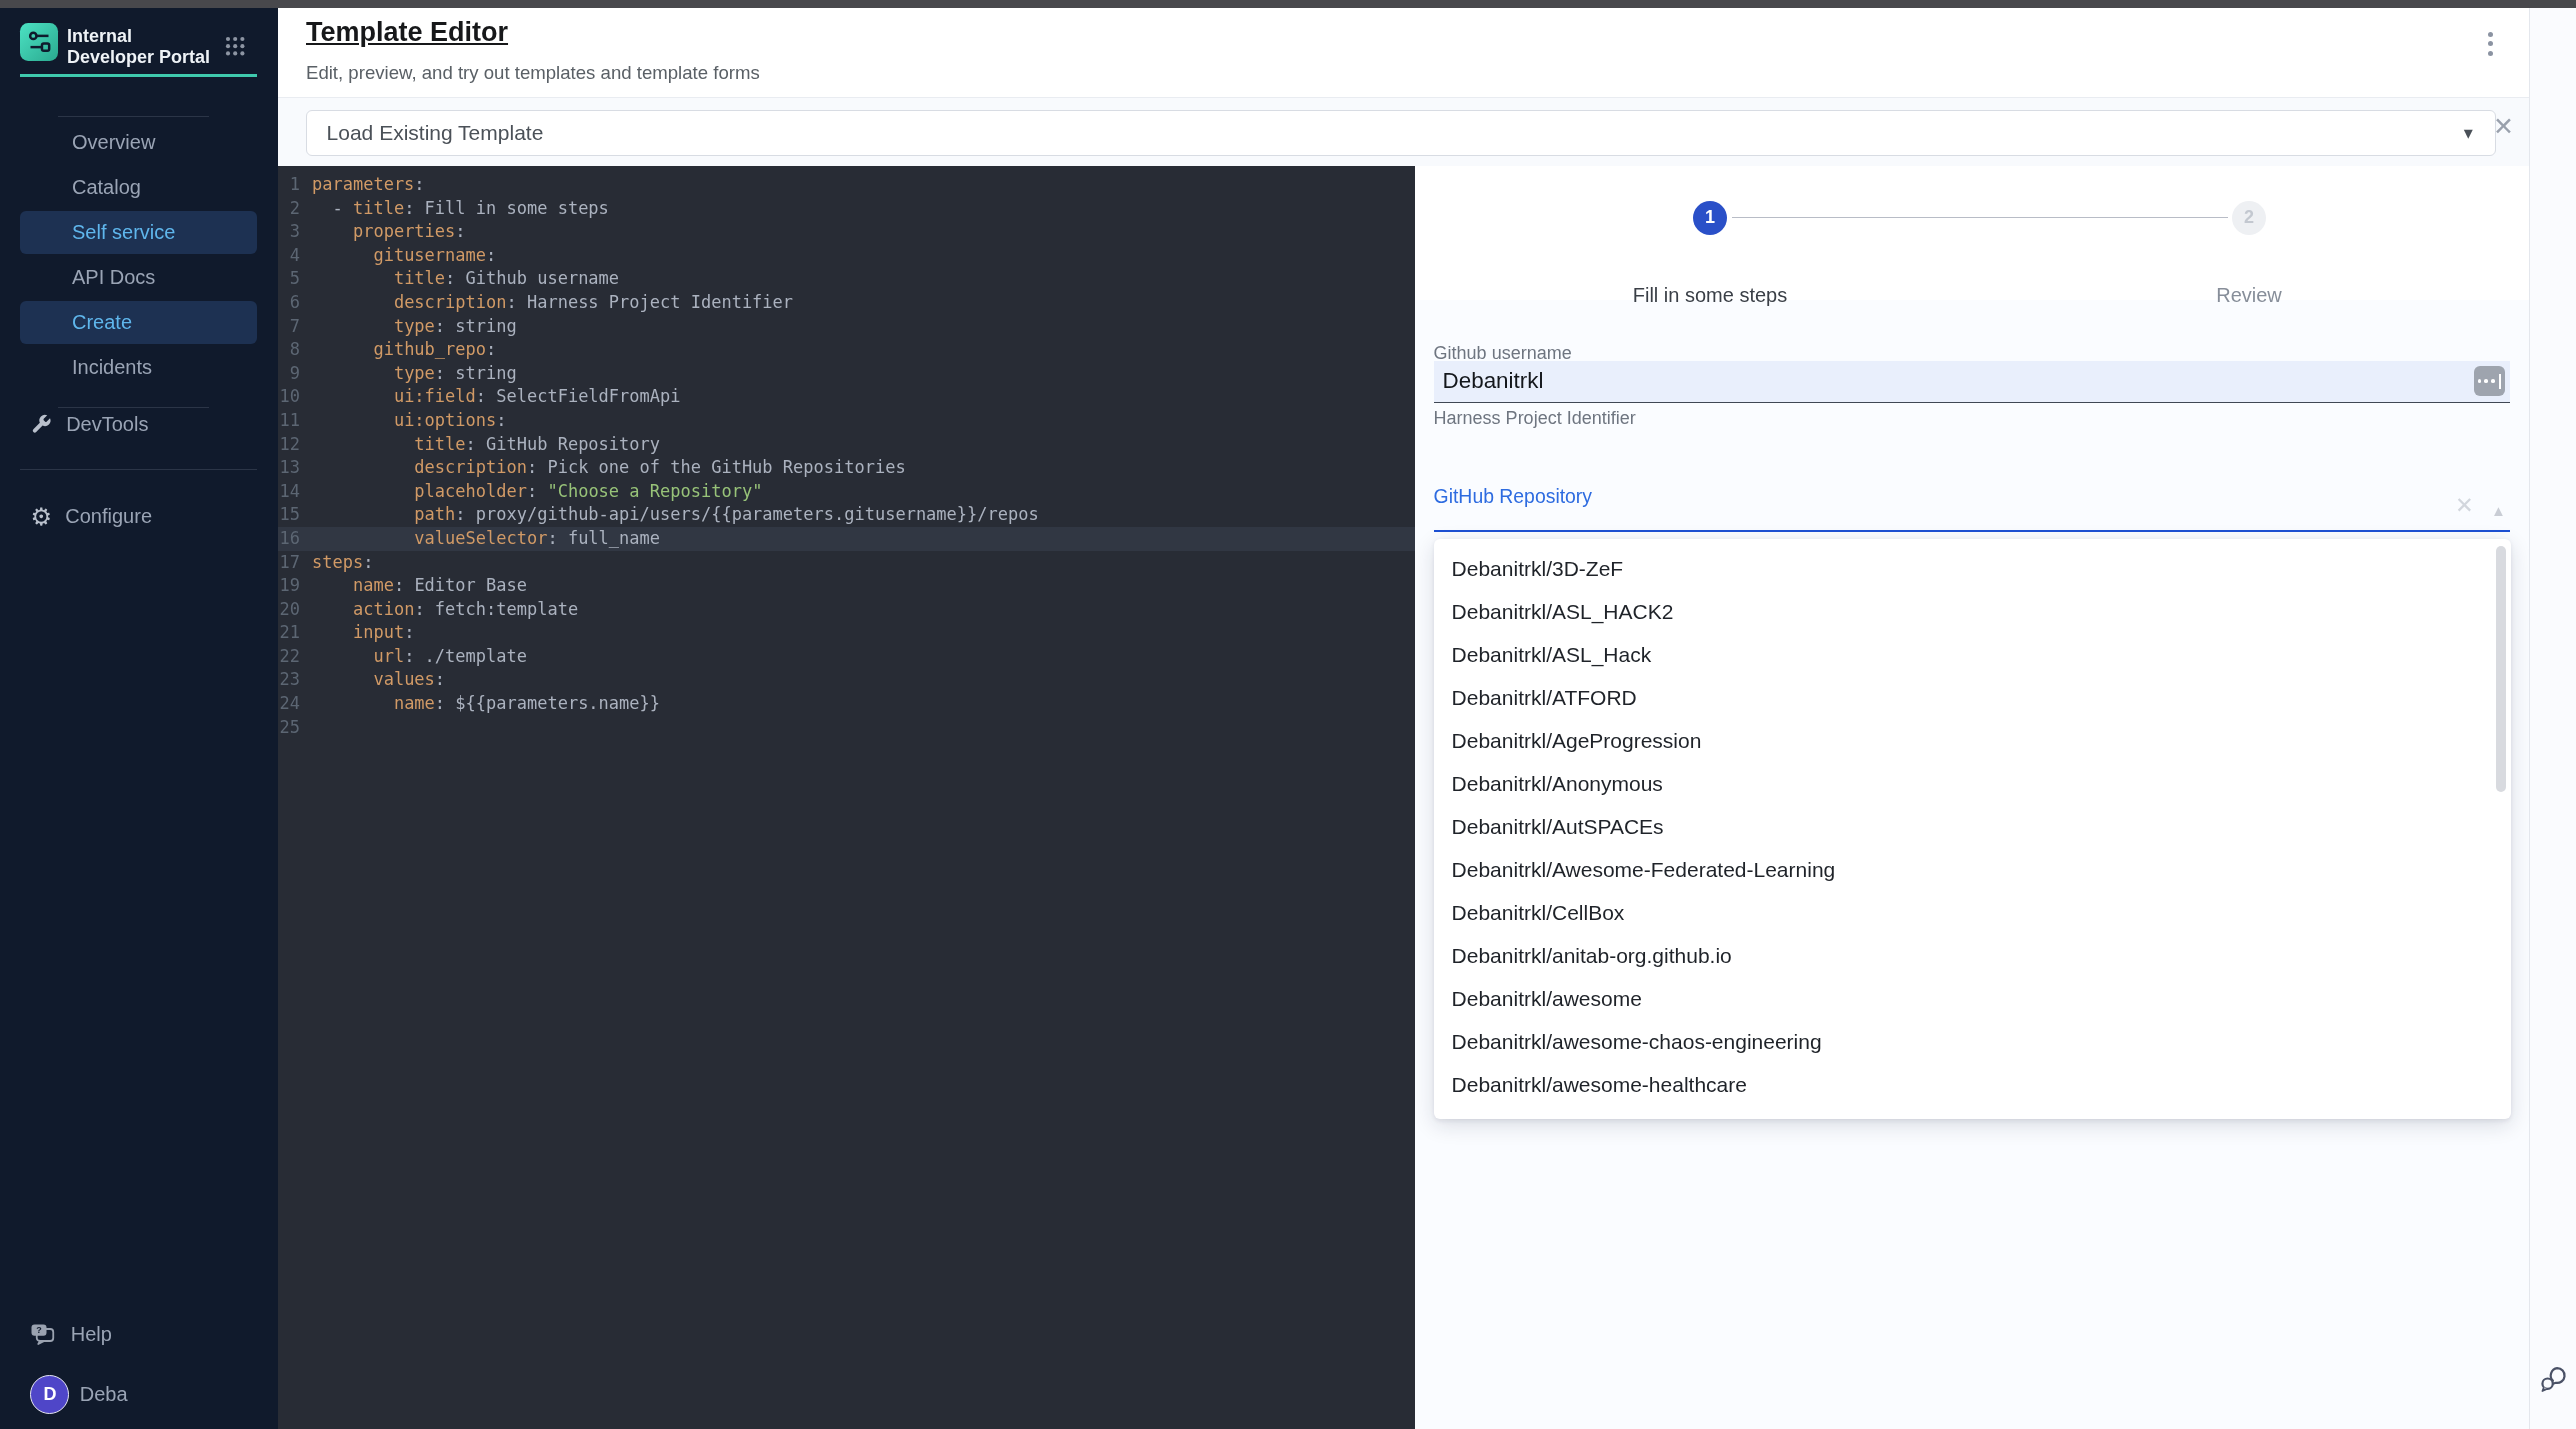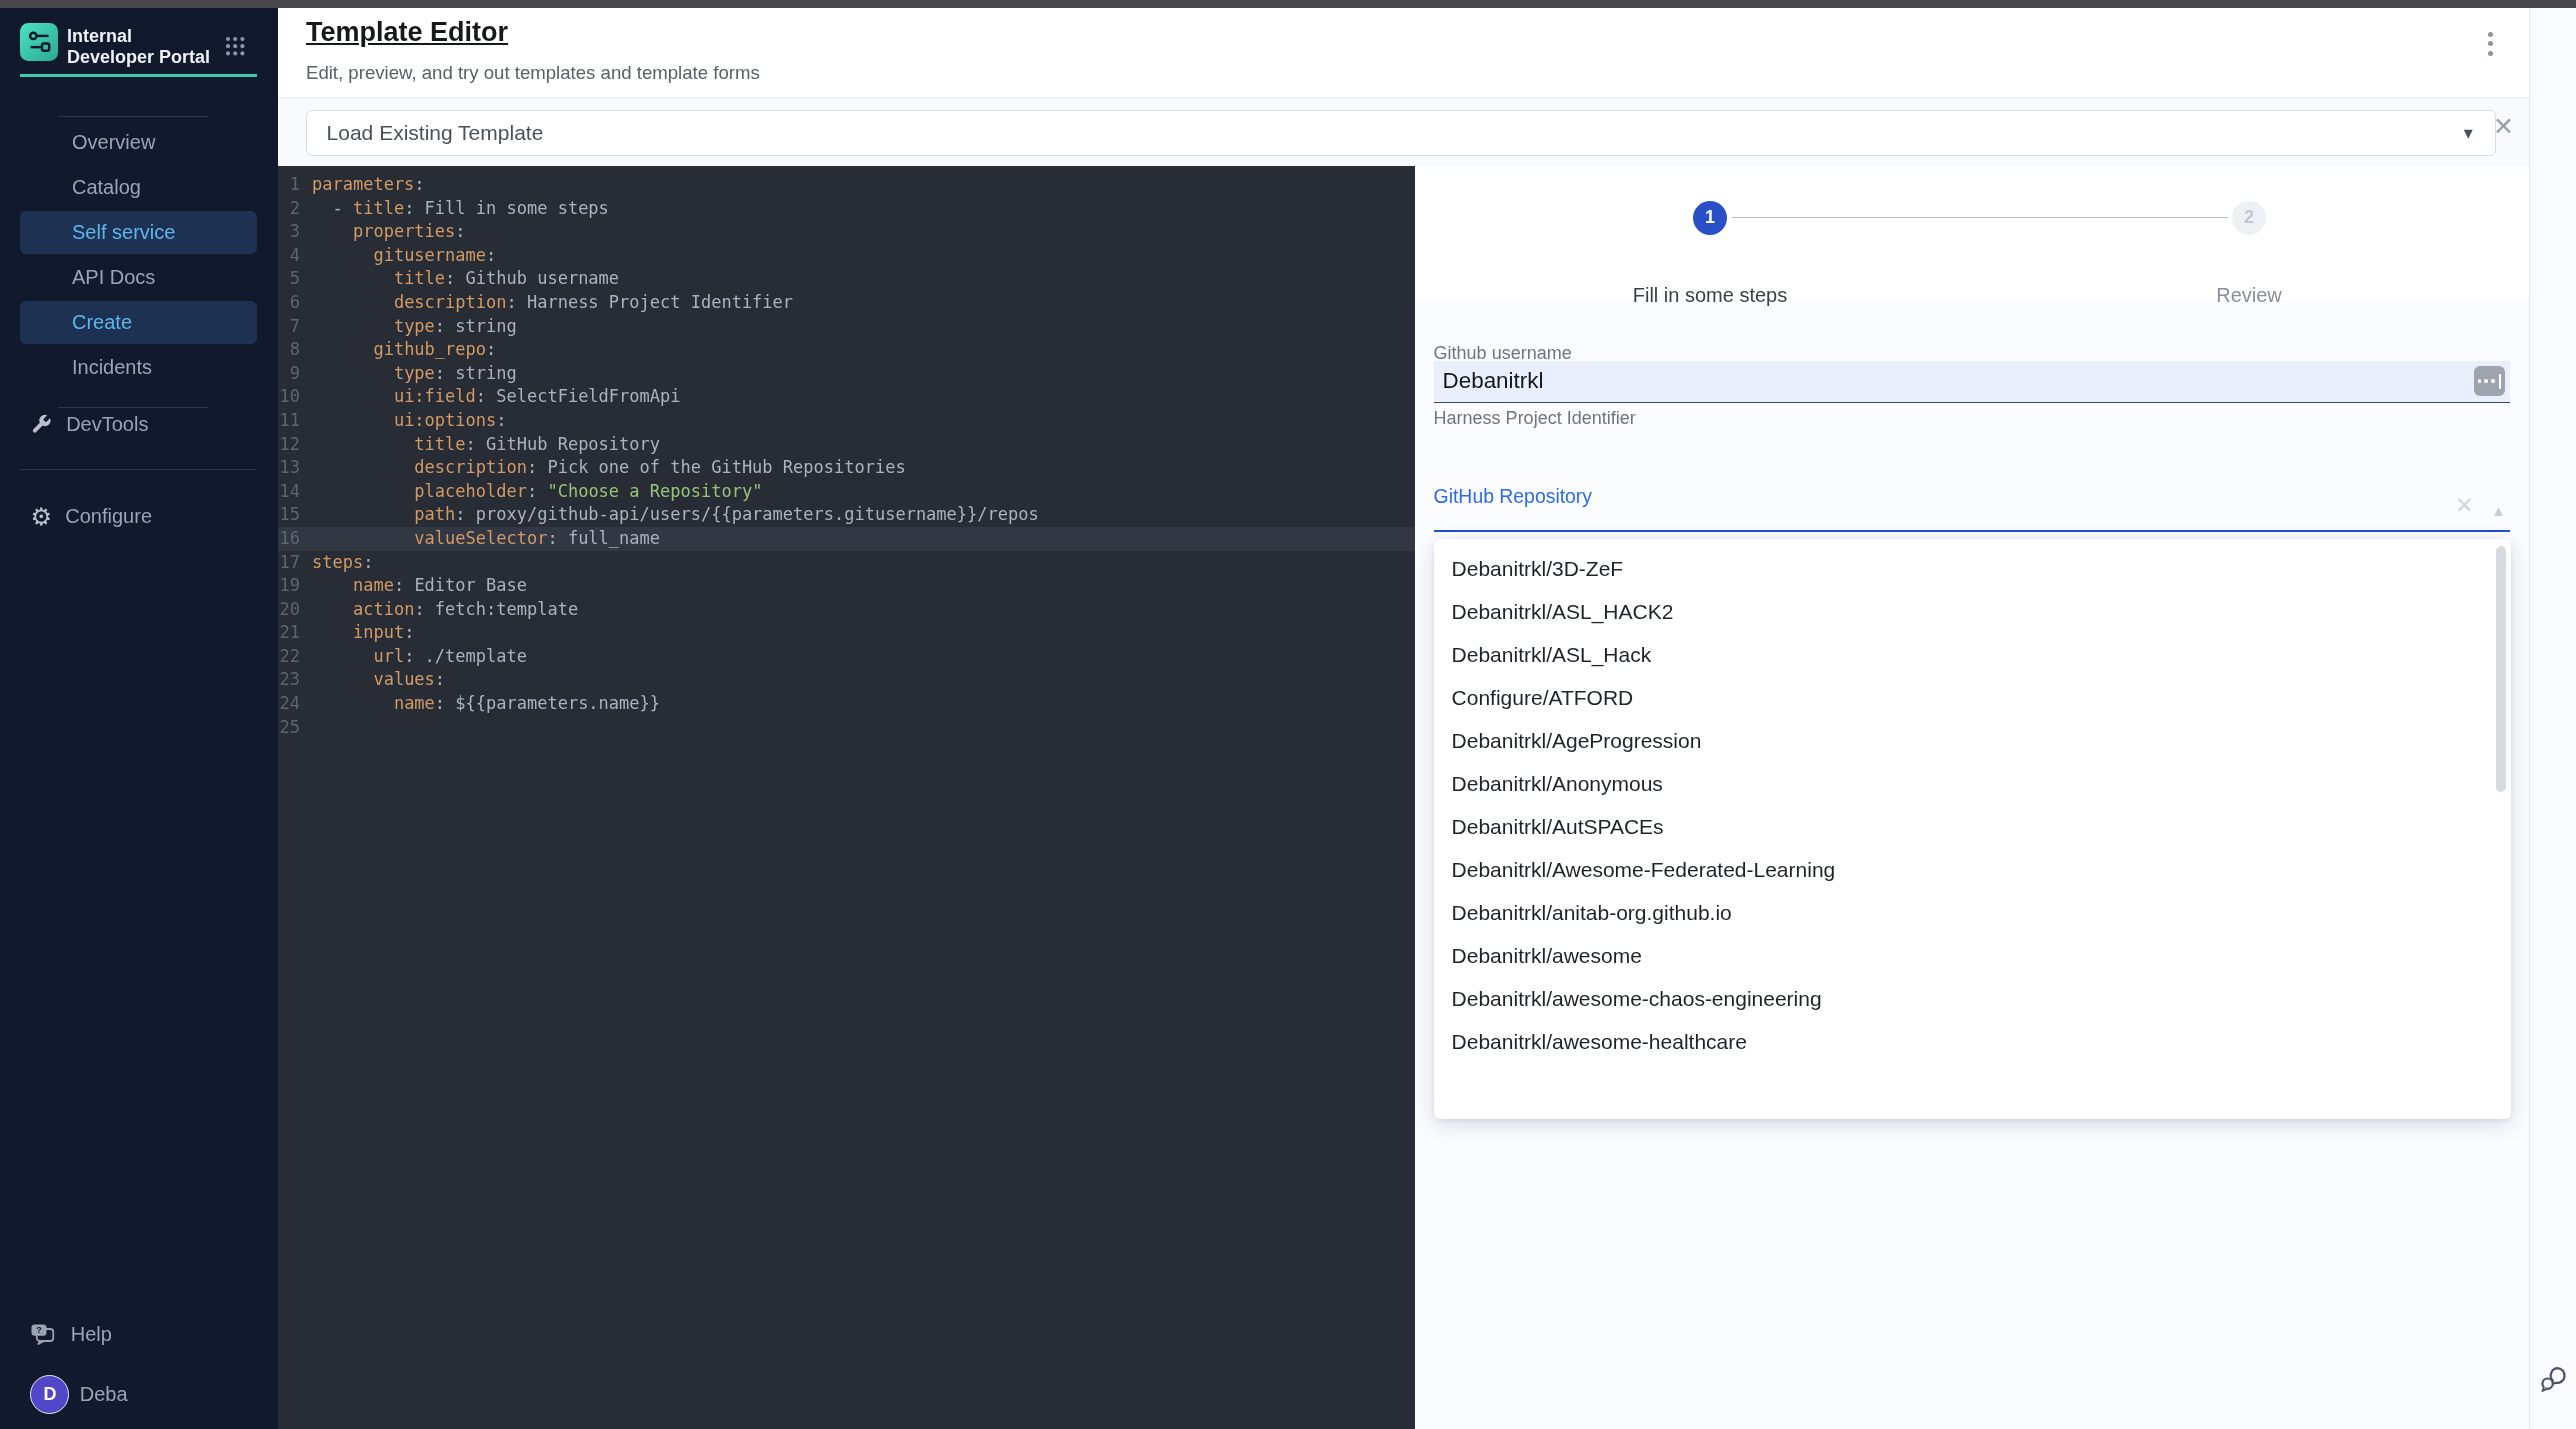--- a/index.html
+++ b/index.html
@@ -253,25 +253,26 @@
     <div class="repo-label">GitHub Repository</div>
     <div class="sel-clear">✕</div>
     <div class="sel-caret">▲</div>
     <div class="blue-underline"></div>
 
     <div id="menu">
       <div>
           <div class="option">Debanitrkl/3D-ZeF</div>
           <div class="option">Debanitrkl/ASL_HACK2</div>
           <div class="option">Debanitrkl/ASL_Hack</div>
-          <div class="option">Configure/ATFORD</div>
+          <div class="option">Debanitrkl/ATFORD</div>
           <div class="option">Debanitrkl/AgeProgression</div>
           <div class="option">Debanitrkl/Anonymous</div>
           <div class="option">Debanitrkl/AutSPACEs</div>
           <div class="option">Debanitrkl/Awesome-Federated-Learning</div>
+          <div class="option">Debanitrkl/CellBox</div>
           <div class="option">Debanitrkl/anitab-org.github.io</div>
           <div class="option">Debanitrkl/awesome</div>
           <div class="option">Debanitrkl/awesome-chaos-engineering</div>
           <div class="option">Debanitrkl/awesome-healthcare</div>
         </div>
       <div class="menu-thumb"></div>
     </div>
   </div>
 </div>
 

